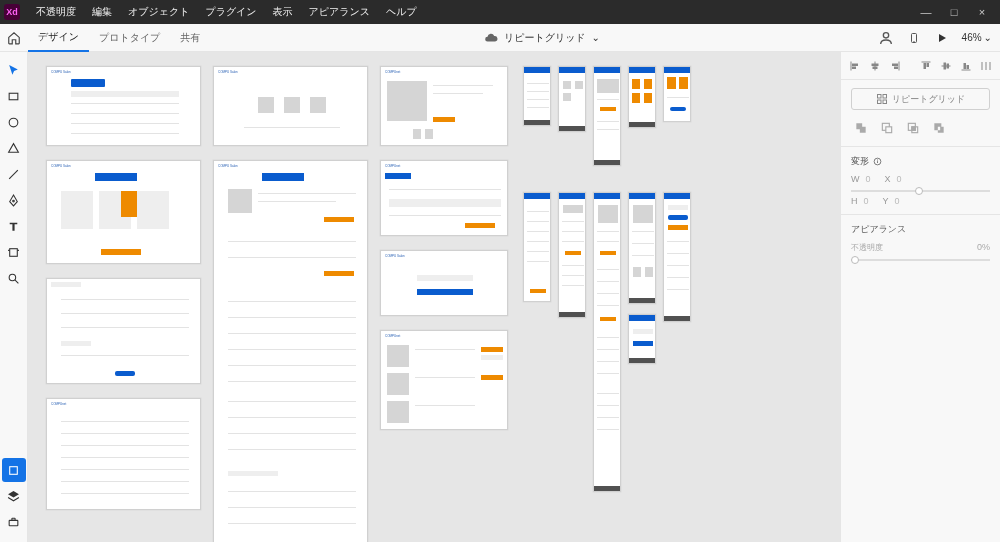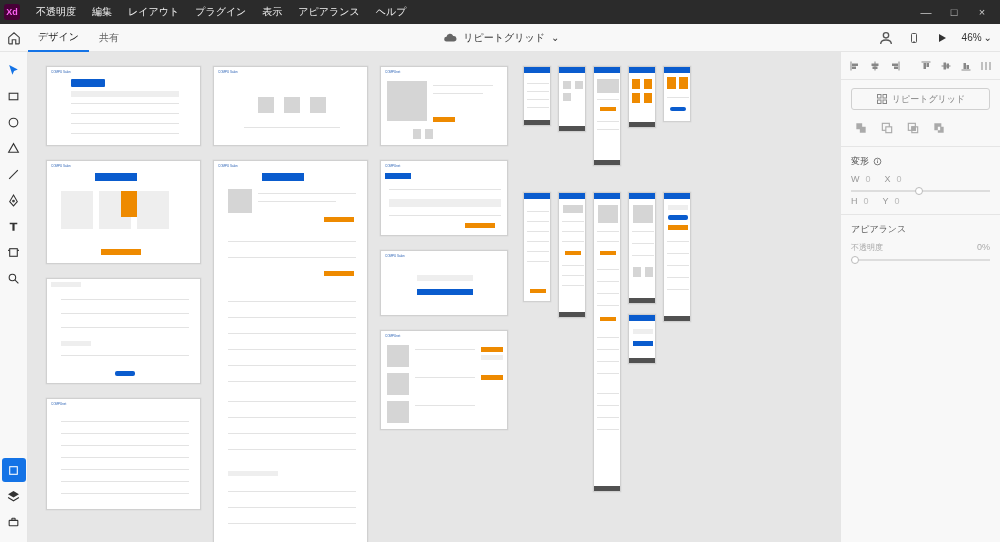--- a/index.html
+++ b/index.html
@@ -63,39 +63,40 @@
 .panel .toggle::after { content: ''; width: 10px; height: 10px; background: #fff; border-radius: 50%; position: absolute; top: 1px; left: 1px; }
 .panel .opacity-row { display: flex; gap: 15px; }
 </style>
 </head>
 <body>
 
 <div class="menubar">
   <div class="app-icon">Xd</div>
   <div class="menu-item">不透明度</div>
   <div class="menu-item">編集</div>
-  <div class="menu-item">レイアウト</div>
+  <div class="menu-item">オブジェクト</div>
   <div class="menu-item">プラグイン</div>
   <div class="menu-item">表示</div>
   <div class="menu-item">アピアランス</div>
   <div class="menu-item">ヘルプ</div>
   <div class="spacer"></div>
   <div class="win-btn">—</div>
   <div class="win-btn">□</div>
   <div class="win-btn">×</div>
 </div>
 
 <div class="subheader">
   <div class="home-icon">
     <svg width="14" height="14" viewBox="0 0 24 24" fill="none" stroke="currentColor" stroke-width="2">
         <path d="M3 11l9-8 9 8v10a1 1 0 0 1-1 1h-5v-7h-6v7H4a1 1 0 0 1-1-1z"></path>
       </svg>
   </div>
   <div class="tabs">
     <div class="tab active">デザイン</div>
+    <div class="tab">プロトタイプ</div>
     <div class="tab">共有</div>
   </div>
   <div class="center-title">
     <svg width="14" height="14" viewBox="0 0 24 24" fill="currentColor">
         <path d="M19 18H6a4 4 0 0 1 0-8 6 6 0 0 1 11.5-1.5A4 4 0 0 1 19 18z"></path>
       </svg>
     <span>リピートグリッド</span>
     <span>⌄</span>
   </div>
   <div class="right-tools">

